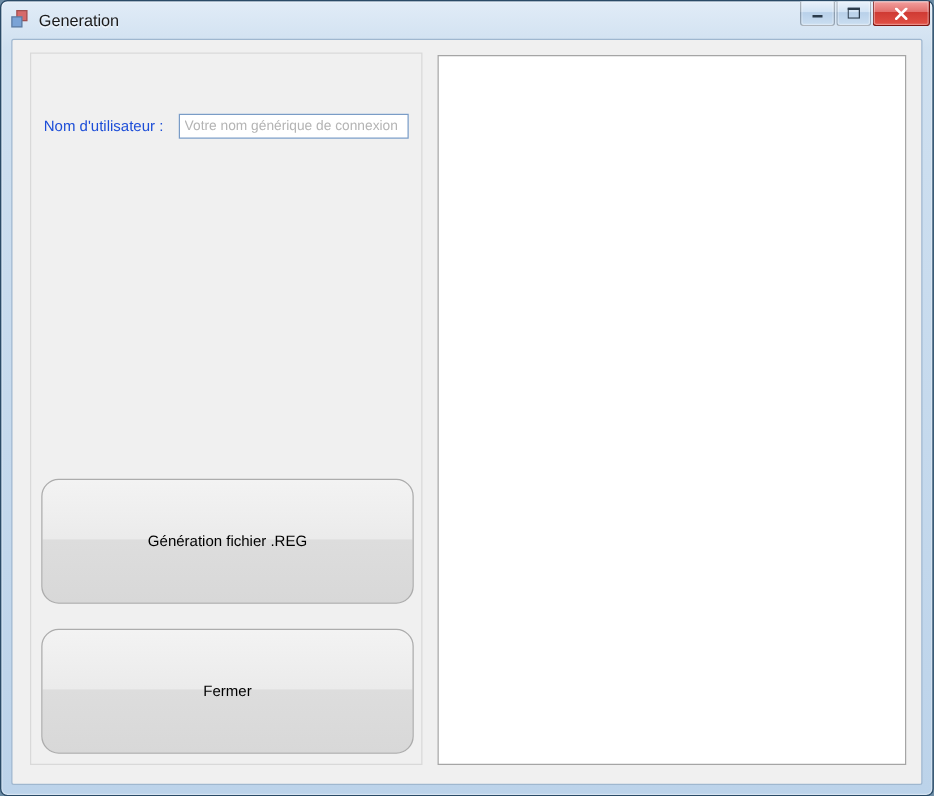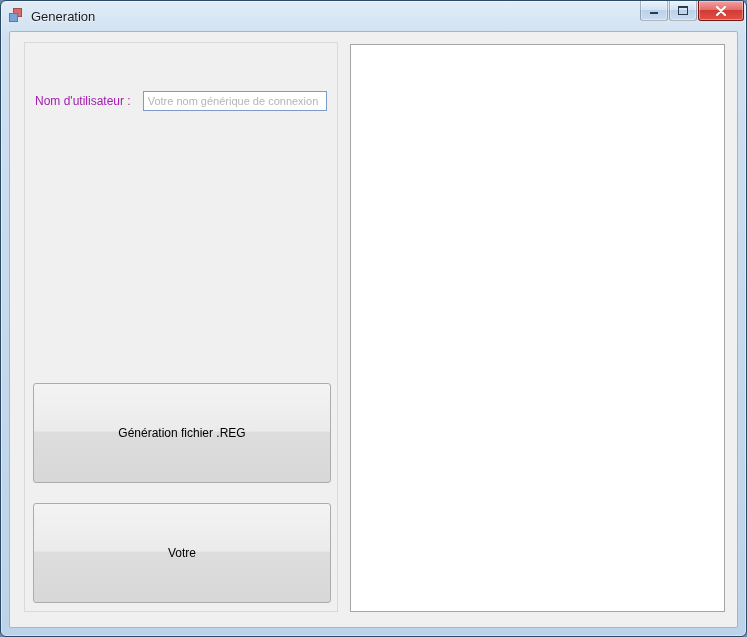--- a/index.html
+++ b/index.html
@@ -94,41 +94,41 @@
     border: 1px solid #a5a5a5;
   }
   .user-row {
     position: absolute;
     left: 10px; top: 48px;
     display: flex;
     align-items: center;
   }
   .user-label {
     font-size: 12px;
-    color: #a21caf;
+    color: #1d4ed8;
     white-space: nowrap;
     margin-right: 12px;
   }
   .user-input {
     width: 184px;
     height: 20px;
     border: 1px solid #7a9cc6;
     background: #fff;
     font-size: 11px;
     color: #b4b4b4;
     padding: 2px 4px;
     outline: none;
   }
   .big-button {
     position: absolute;
     left: 8px;
     width: 298px;
     height: 100px;
     border: 1px solid #acacac;
-    border-radius: 3px;
+    border-radius: 14px;
     background: linear-gradient(to bottom, #f3f3f3 0%, #ebebeb 48%, #dddddd 49%, #d8d8d8 100%);
     display: flex;
     align-items: center;
     justify-content: center;
     font-size: 12px;
     color: #000;
     cursor: default;
     font-family: inherit;
   }
   .big-button.gen { top: 340px; }
@@ -164,17 +164,17 @@
     </div>
   </div>
 
   <div class="client">
     <div class="left-panel-fieldset">
       <div class="user-row">
         <span class="user-label">Nom d'utilisateur :</span>
         <input class="user-input" type="text" value="Votre nom générique de connexion" style="">
       </div>
       <button class="big-button gen">Génération fichier .REG</button>
-      <button class="big-button close-app">Votre</button>
+      <button class="big-button close-app">Fermer</button>
     </div>
     <div class="right-output"></div>
   </div>
 </div>
 
 </body></html>

